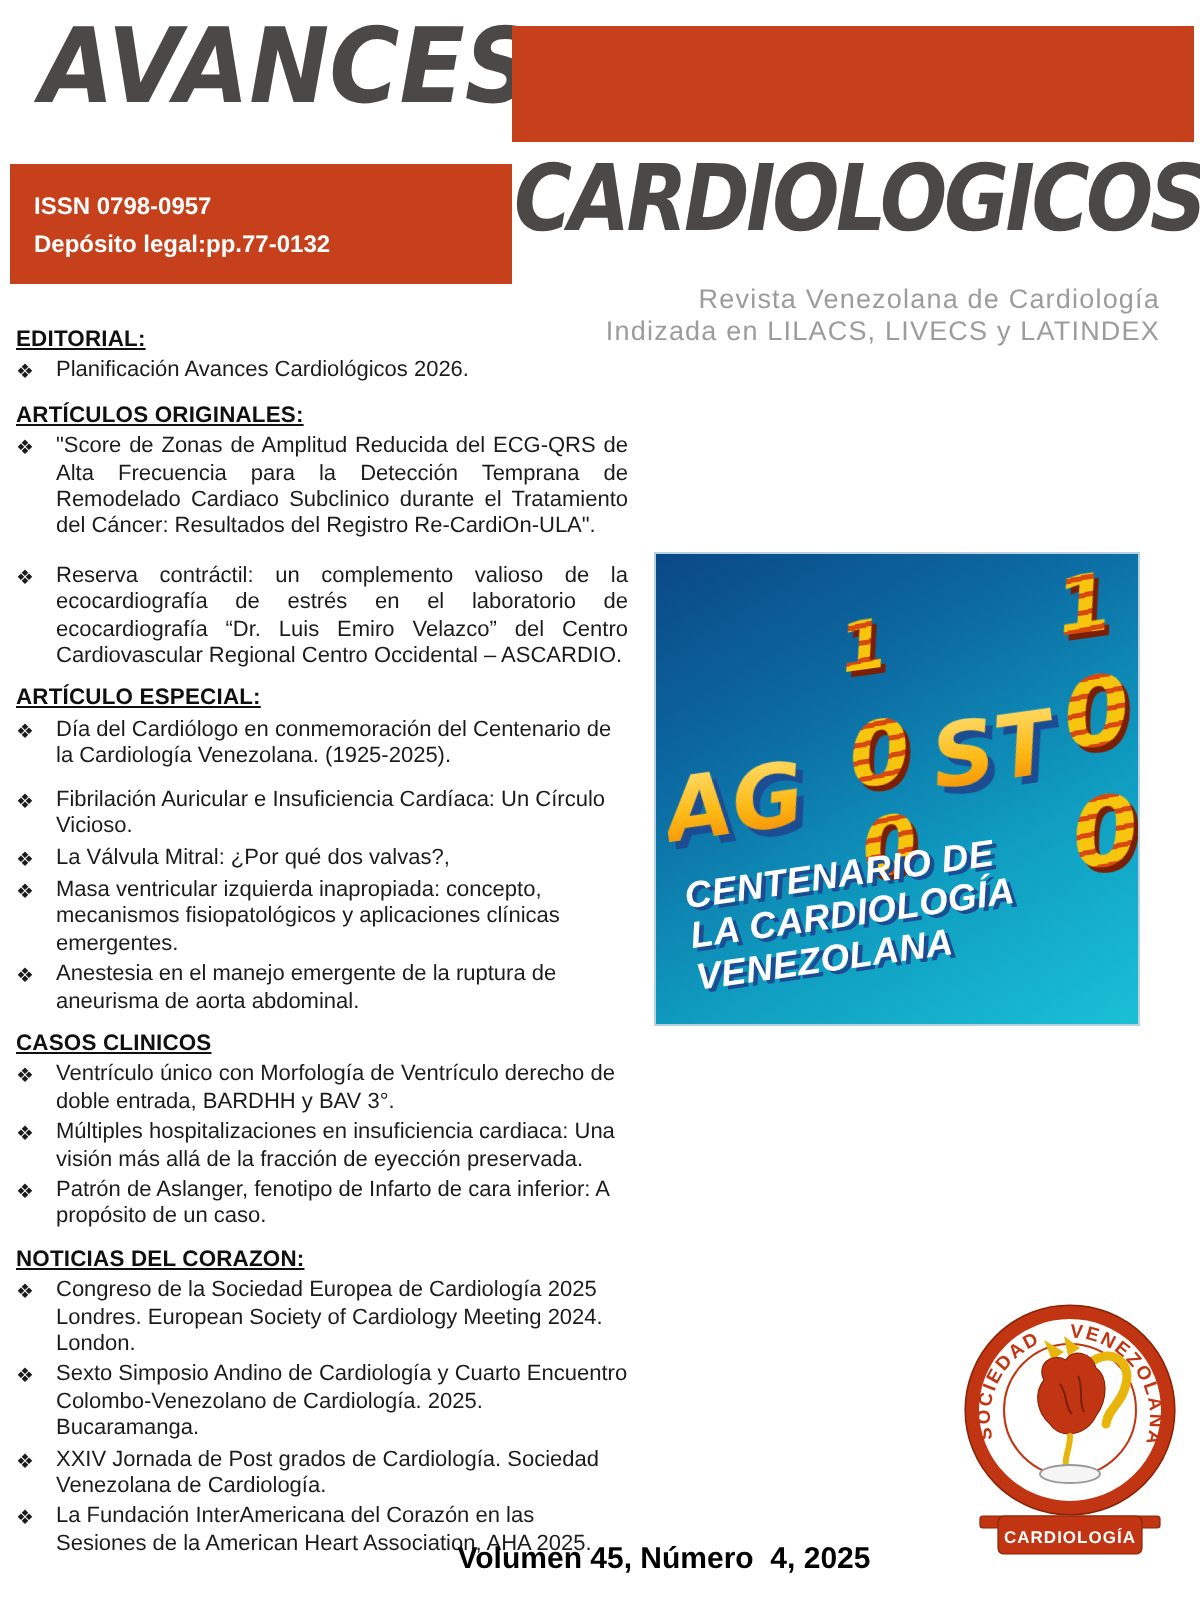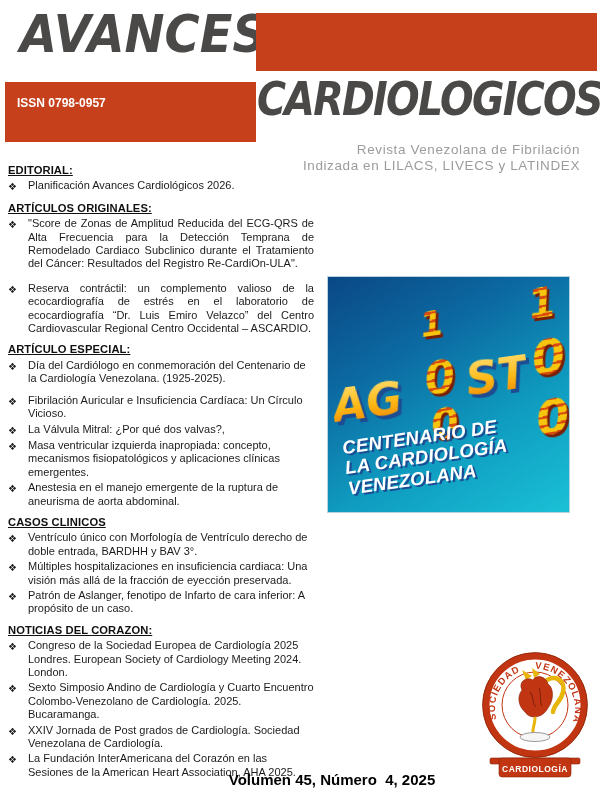--- a/index.html
+++ b/index.html
@@ -63,24 +63,25 @@
 </head>
 <body>
 
 <div class="page">
 
   <header>
     <div class="avances">AVANCES</div>
     <div class="red-right"></div>
     <div class="red-left">
       <div>ISSN 0798-0957</div>
+      <div>Depósito legal:pp.77-0132</div>
     </div>
     <div class="cardiologicos">CARDIOLOGICOS</div>
     <div class="subtitle">
-      <div>Revista Venezolana de Fibrilación</div>
+      <div>Revista Venezolana de Cardiología</div>
       <div>Indizada en LILACS, LIVECS y LATINDEX</div>
     </div>
   </header>
 
   <main id="toc">
       <section class="sec">
         <h3>EDITORIAL:</h3>
         <div class="item">
           <span class="b">❖</span>
           <span class="t">Planificación Avances Cardiológicos 2026.</span>

